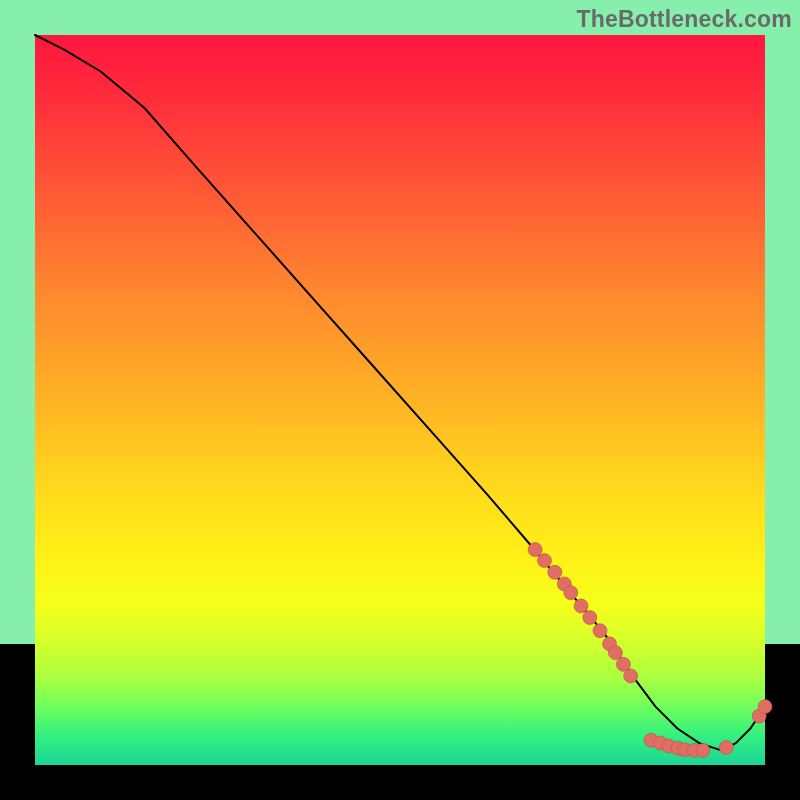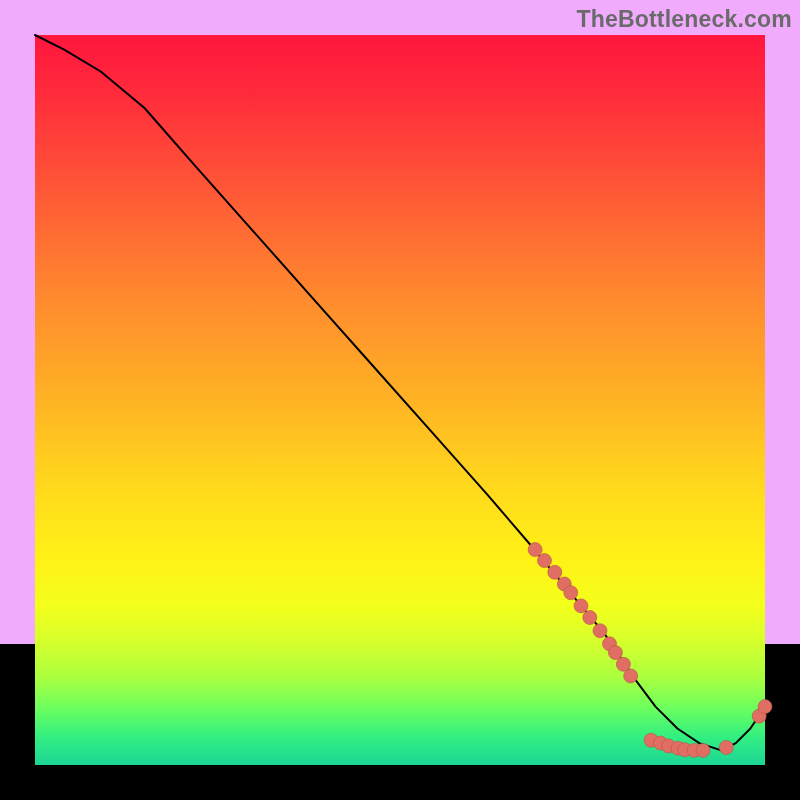--- a/index.html
+++ b/index.html
@@ -10,21 +10,21 @@
     background: #000;
     overflow: hidden;
     font-family: Arial, Helvetica, sans-serif;
   }
   .frame {
     position: absolute;
     left: 0;
     top: 0;
     width: 800px;
     height: 644px;
-    background: #f0abfc;
+    background: #86efac;
   }
   .plot {
     position: absolute;
     
     left: 35px;
     top: 35px;
     width: 730px;
     height: 730px;
     
     background: linear-gradient(

